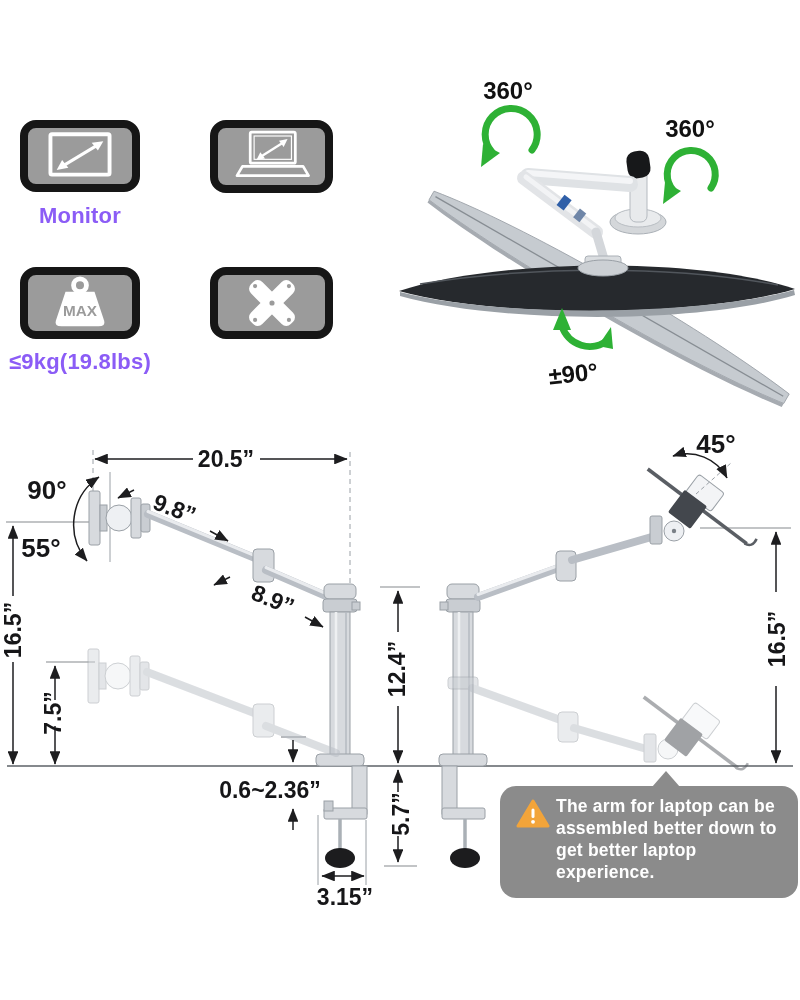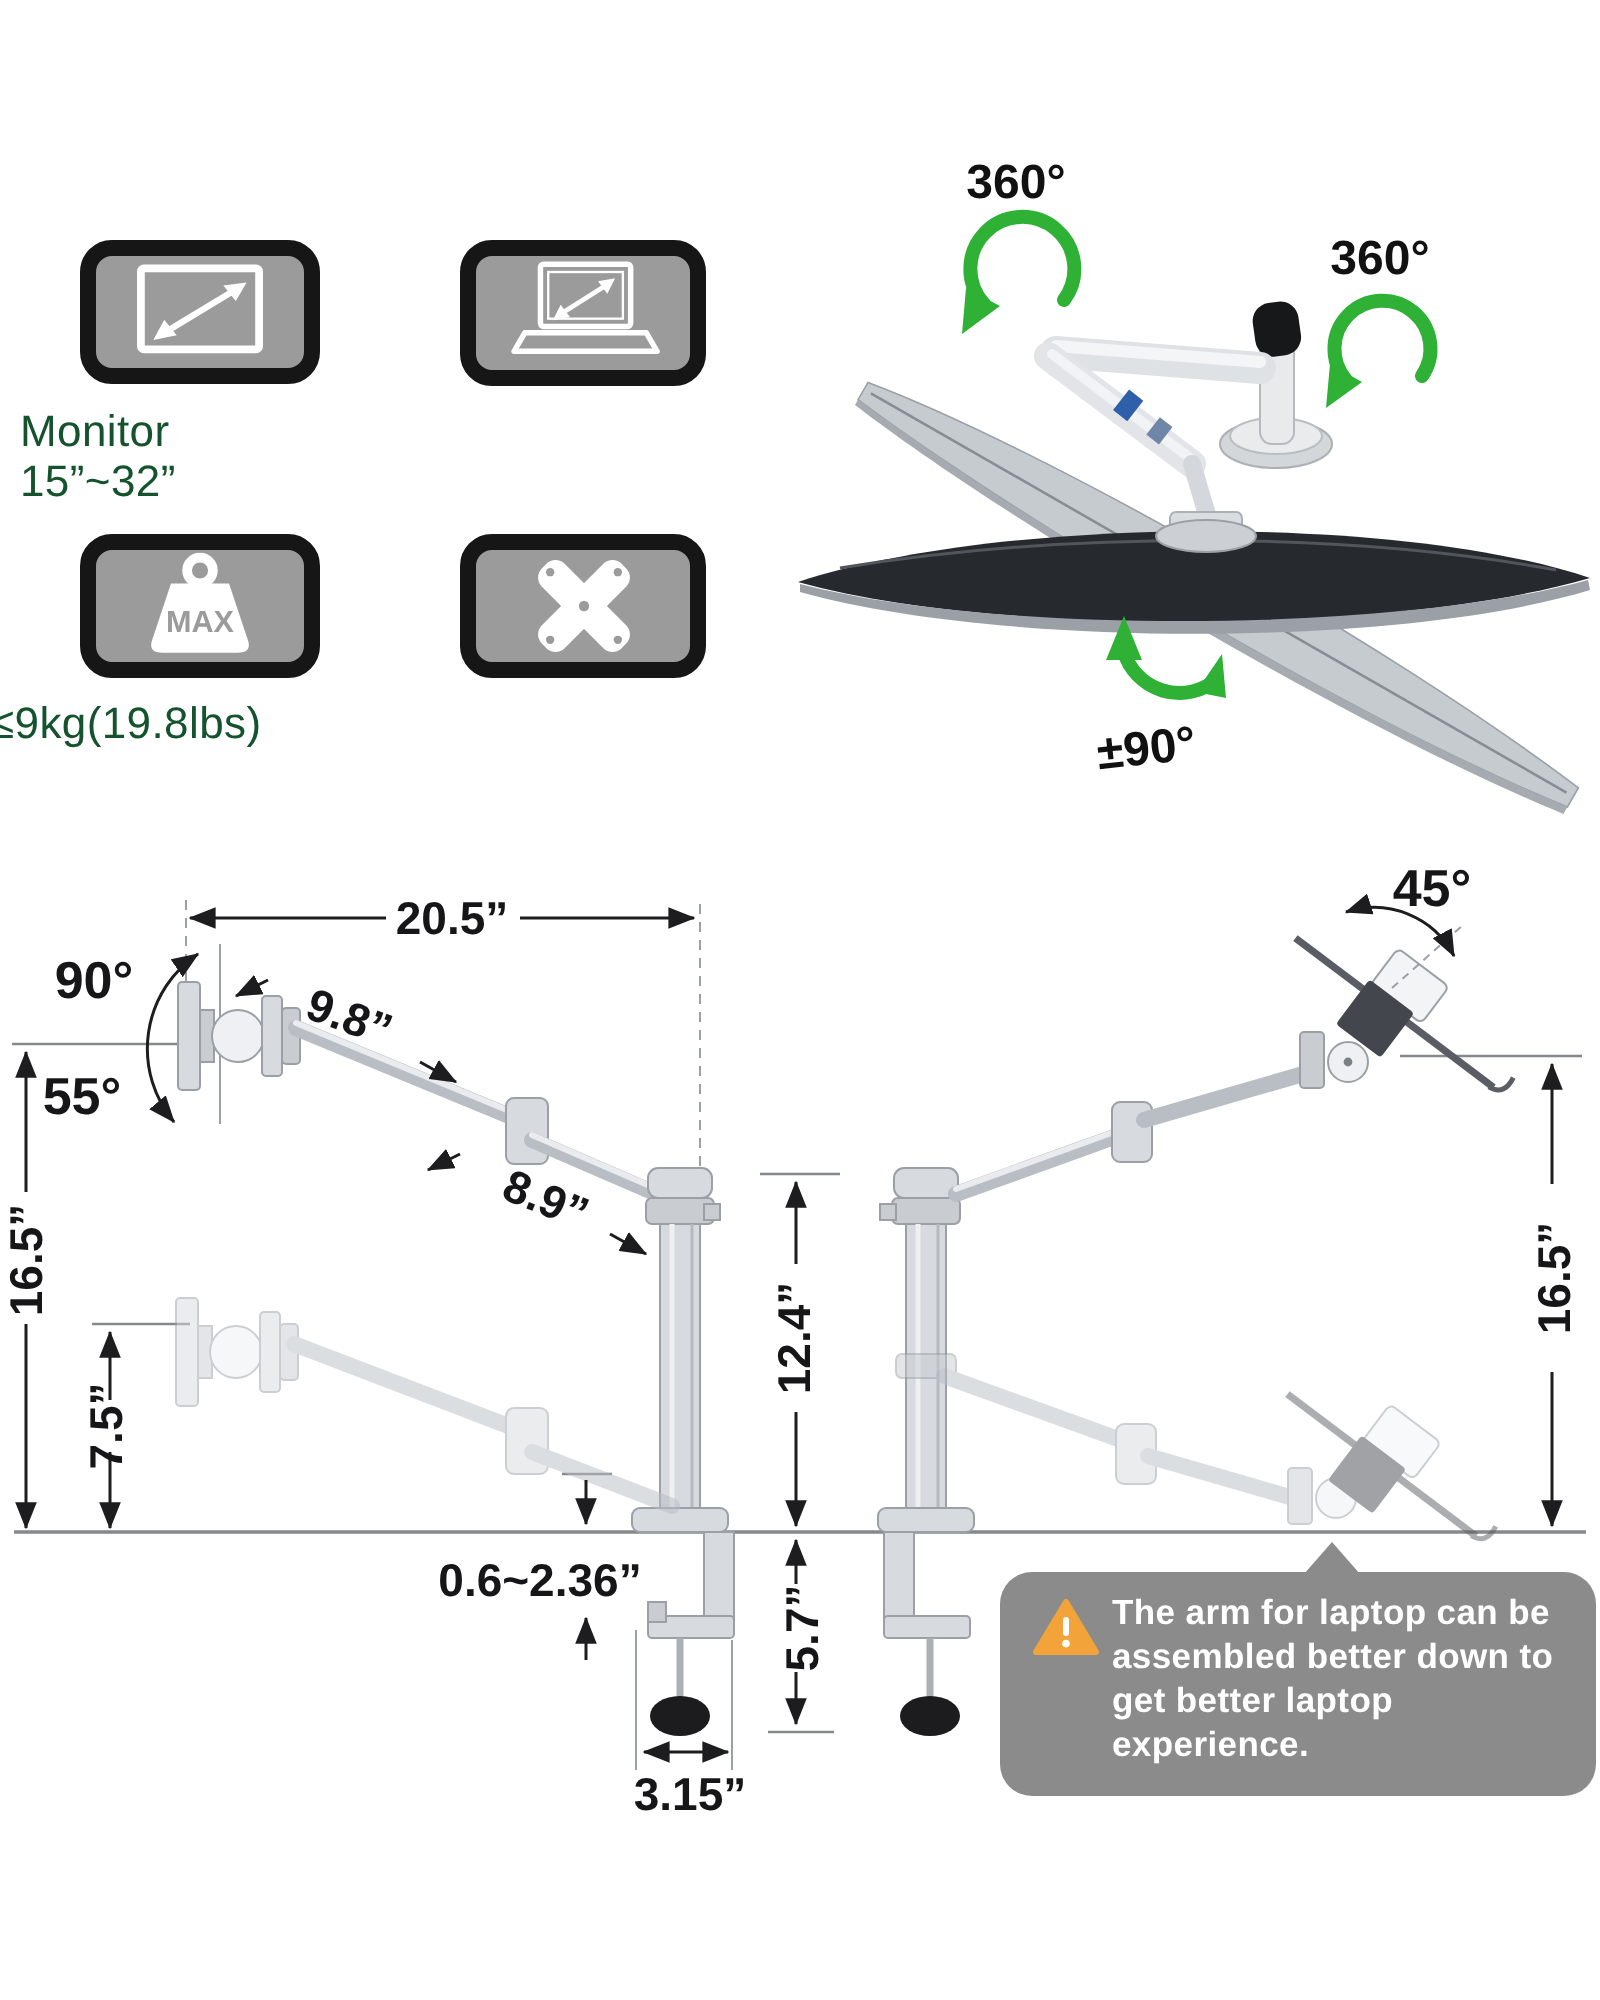--- a/index.html
+++ b/index.html
@@ -2,22 +2,22 @@
 <html><head>
 <meta charset="utf-8">
 <style>
   html,body{margin:0;padding:0;background:#ffffff;}
   .canvas{position:relative;width:800px;height:1000px;background:#fff;overflow:hidden;
           font-family:"Liberation Sans",sans-serif;color:#161618;}
   .abs{position:absolute;}
 
   
   .plate{position:absolute;background:#9b9b9b;border:8px solid #161616;border-radius:16px;
-         box-sizing:border-box;display:flex;align-items:center;justify-content:center;margin-left:20px;}
-  .caption{position:absolute;font-weight:400;color:#14532d;
+         box-sizing:border-box;display:flex;align-items:center;justify-content:center;}
+  .caption{position:absolute;text-align:center;font-weight:700;color:#8b5cf6;
            font-size:22px;line-height:25px;letter-spacing:.2px;}
 
   
   .note{position:absolute;left:500px;top:786px;width:298px;height:112px;background:#8b8b8b;
         border-radius:16px;}
   .note-tail{position:absolute;left:152px;top:-15px;width:0;height:0;
              border-left:14px solid transparent;border-right:14px solid transparent;
              border-bottom:16px solid #8b8b8b;}
   .note-text{position:absolute;left:56px;top:9px;color:#fff;font-size:17.5px;
              line-height:22px;font-weight:700;letter-spacing:.2px;}
@@ -47,21 +47,20 @@
   <div class="plate" style="left:20px;top:120px;width:120px;height:72px;">
     <svg width="104" height="56" viewBox="0 0 120 72">
       <rect x="22" y="8" width="76" height="52" rx="2" stroke="#fff" stroke-width="5" fill="none"></rect>
       <line x1="36" y1="50" x2="84" y2="21" stroke="#fff" stroke-width="4"></line>
       <polygon points="90,17 75,19 83,29" fill="#fff"></polygon>
       <polygon points="30,54 45,51 37,41" fill="#fff"></polygon>
     </svg>
   </div>
   <div class="caption" style="left:10px;top:203px;width:140px;">
     <div>Monitor</div>
-    <div>15”~32”</div>
   </div>
 
   <div class="plate" style="left:210px;top:120px;width:123px;height:73px;">
     <svg width="104" height="56" viewBox="0 0 120 72">
       <rect x="32" y="4" width="58" height="40" rx="2" stroke="#fff" stroke-width="3.5" fill="none"></rect>
       <rect x="37" y="9" width="48" height="30" stroke="#fff" stroke-width="1.5" fill="none"></rect>
       <line x1="45" y1="36" x2="75" y2="17" stroke="#fff" stroke-width="3"></line>
       <polygon points="80,13 69,15 75,23" fill="#fff"></polygon>
       <polygon points="40,40 51,38 45,30" fill="#fff"></polygon>
       <polygon points="22,48 100,48 107,60 15,60" stroke="#fff" stroke-width="3.5" fill="none" stroke-linejoin="round"></polygon>

